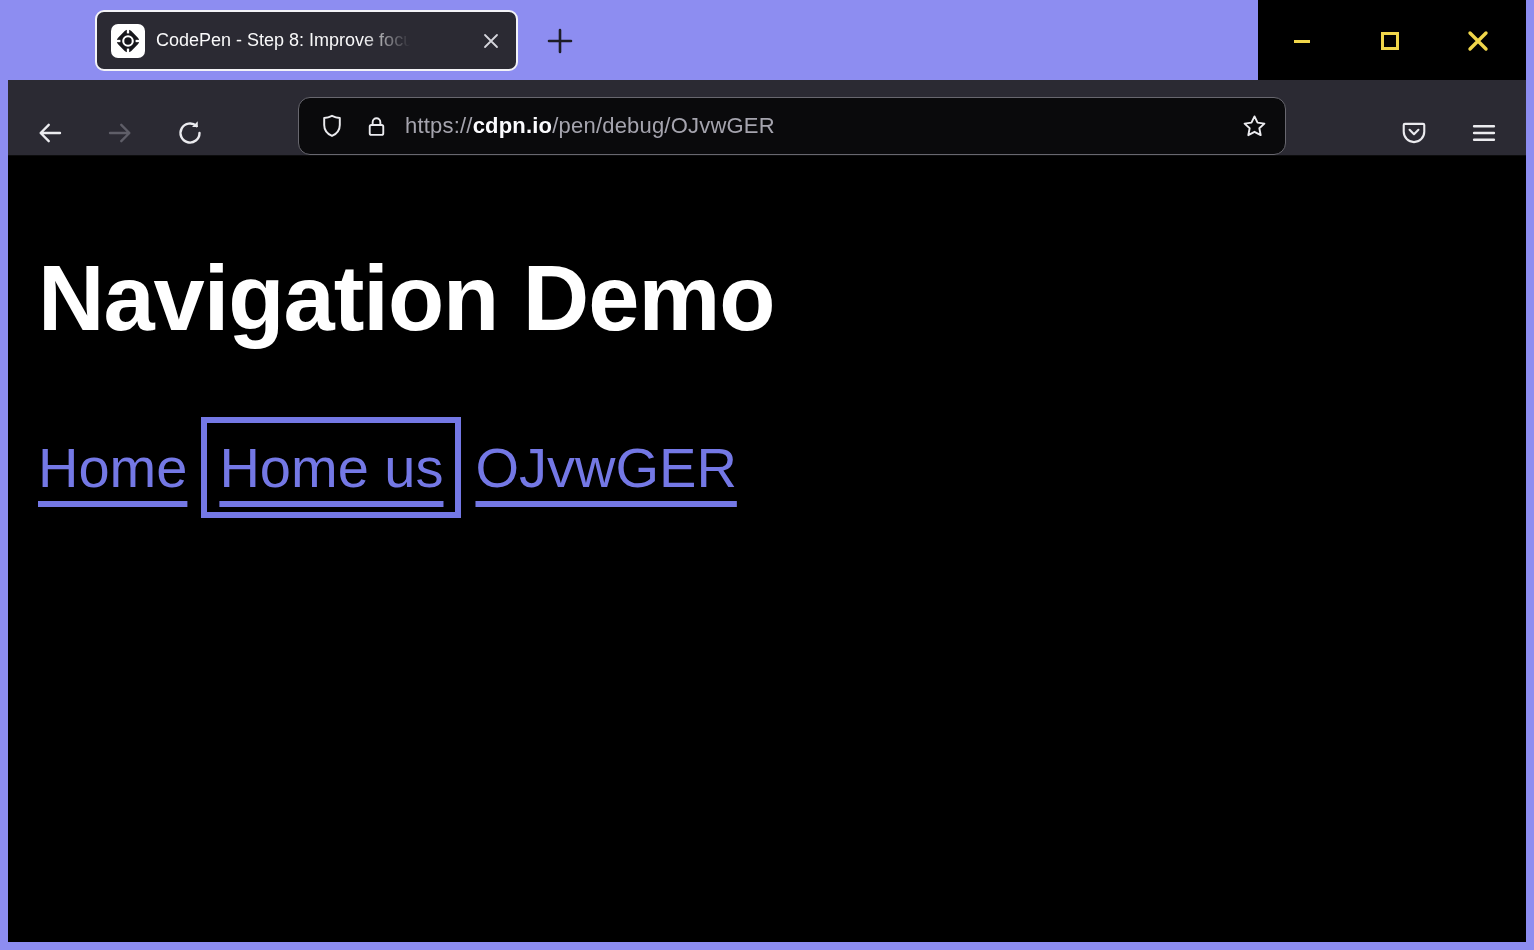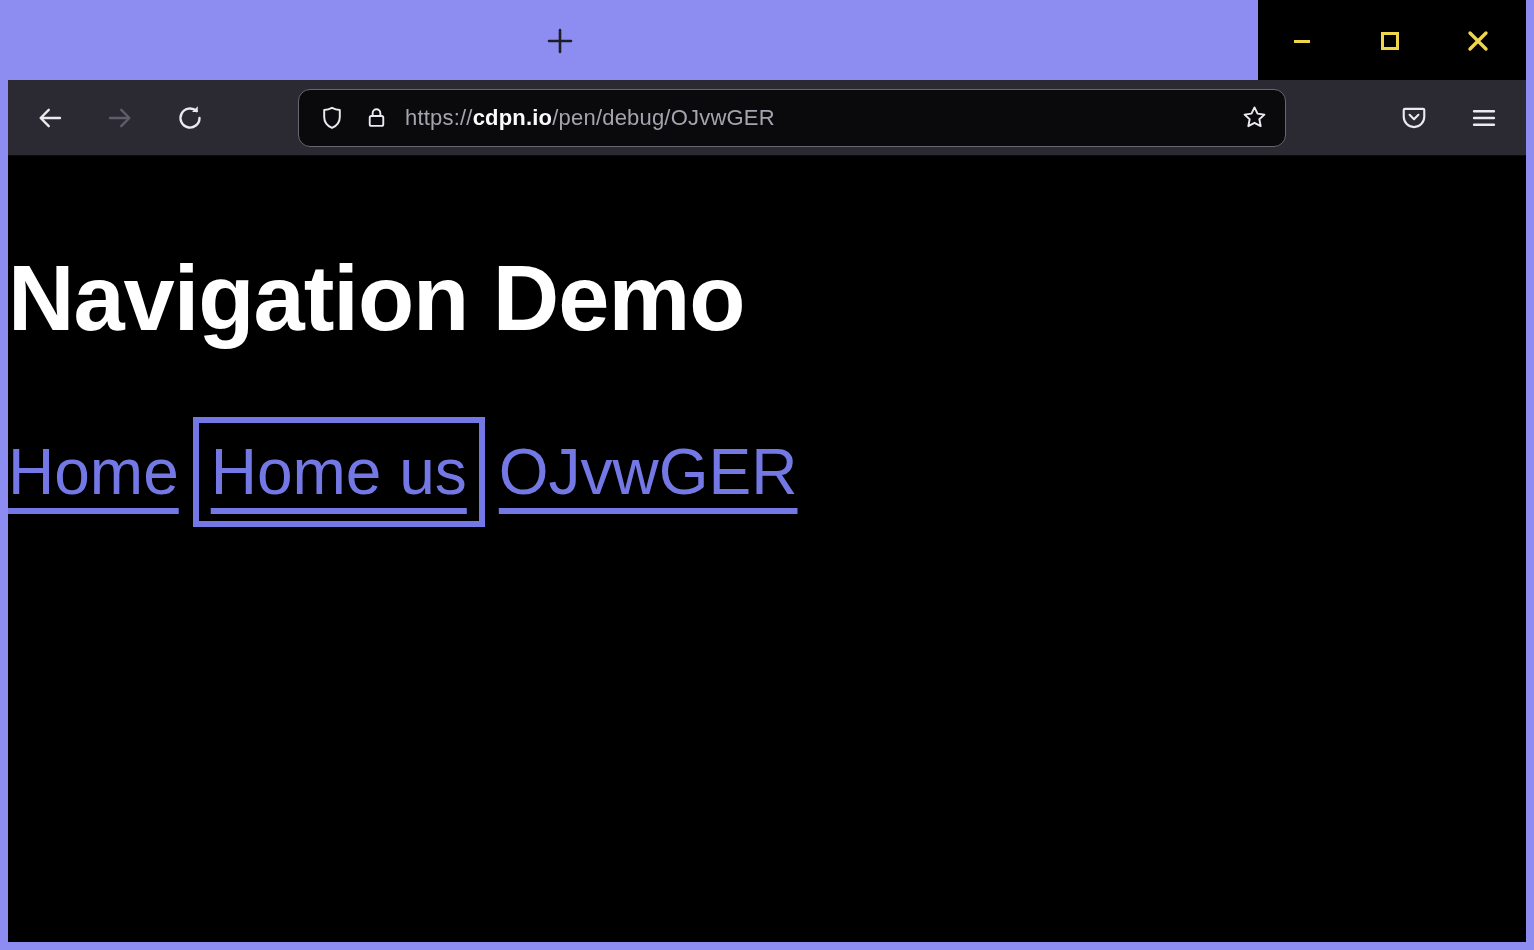--- a/index.html
+++ b/index.html
@@ -85,21 +85,21 @@
     top: 80px; left: 8px; right: 8px; bottom: 8px;
     display: flex;
     flex-direction: column;
     background: var(--content-bg, #000);
   }
   .toolbar {
     height: 76px;
     flex: 0 0 auto;
     background: var(--chrome-bg, #2b2a33);
     display: flex;
-    align-items: center;
+    align-items: flex-end;
     padding: 0 20px;
     gap: 26px;
     border-bottom: 1px solid #0c0c0d;
   }
   .tb-btn {
     width: 44px; height: 44px;
     flex: 0 0 auto;
     display: flex; align-items: center; justify-content: center;
     color: var(--icon, #ebebef);
     border-radius: 6px;
@@ -135,58 +135,81 @@
     flex: 0 0 auto;
     display: flex; align-items: center; justify-content: center;
     color: var(--icon, #ebebef);
   }
   .star-btn { margin-left: auto; }
 
   
   .content {
     flex: 1 1 auto;
     background: var(--content-bg, #000);
+    padding-left: 30px;
     overflow: hidden;
   }
   .page-heading {
     margin-top: 94px;
     font-size: 92px;
     line-height: 1.05;
     font-weight: bold;
     letter-spacing: -1px;
     color: var(--heading-color, #fff);
   }
   .site-nav {
     margin-top: 88px;
     display: flex;
     gap: 32px;
     align-items: baseline;
   }
   .site-nav a {
-    font-size: 64px;
+    font-size: 56px;
     color: var(--link-color, #7478e5);
     text-decoration: underline;
     text-decoration-thickness: 6px;
     text-underline-offset: 14px;
     cursor: pointer;
   }
   .site-nav a.focused {
     outline: 6px solid var(--link-color, #7478e5);
     outline-offset: 12px;
   }
 
   svg { display: block; }
 </style>
 </head>
 <body>
 
 <div class="window">
 
   <div class="titlebar">
 
+    <div class="tab">
+      <div class="favicon">
+        <svg width="28" height="28" viewBox="0 0 24 24">
+          <g transform="rotate(45 12 12)">
+            <rect x="4" y="4" width="16" height="16" rx="4" fill="#17171c"></rect>
+          </g>
+          <circle cx="12" cy="12" r="4.1" fill="none" stroke="#ffffff" stroke-width="1.8"></circle>
+          <g stroke="#ffffff" stroke-width="2">
+            <line x1="12" y1="1.5" x2="12" y2="5.5"></line>
+            <line x1="12" y1="18.5" x2="12" y2="22.5"></line>
+            <line x1="1.5" y1="12" x2="5.5" y2="12"></line>
+            <line x1="18.5" y1="12" x2="22.5" y2="12"></line>
+          </g>
+        </svg>
+      </div>
+      <span class="tab-title">CodePen - Step 8: Improve focu</span>
+      <span class="tab-close">
+        <svg width="18" height="18" viewBox="0 0 18 18">
+          <path d="M3 3 L15 15 M15 3 L3 15" stroke="currentColor" stroke-width="1.8" stroke-linecap="round"></path>
+        </svg>
+      </span>
+    </div>
 
     <div class="new-tab">
       <svg width="30" height="30" viewBox="0 0 30 30">
         <path d="M15 4 V26 M4 15 H26" stroke="currentColor" stroke-width="2.6" stroke-linecap="round"></path>
       </svg>
     </div>
 
     <div class="win-controls">
       <div class="win-btn">
         <svg width="24" height="24" viewBox="0 0 24 24">

